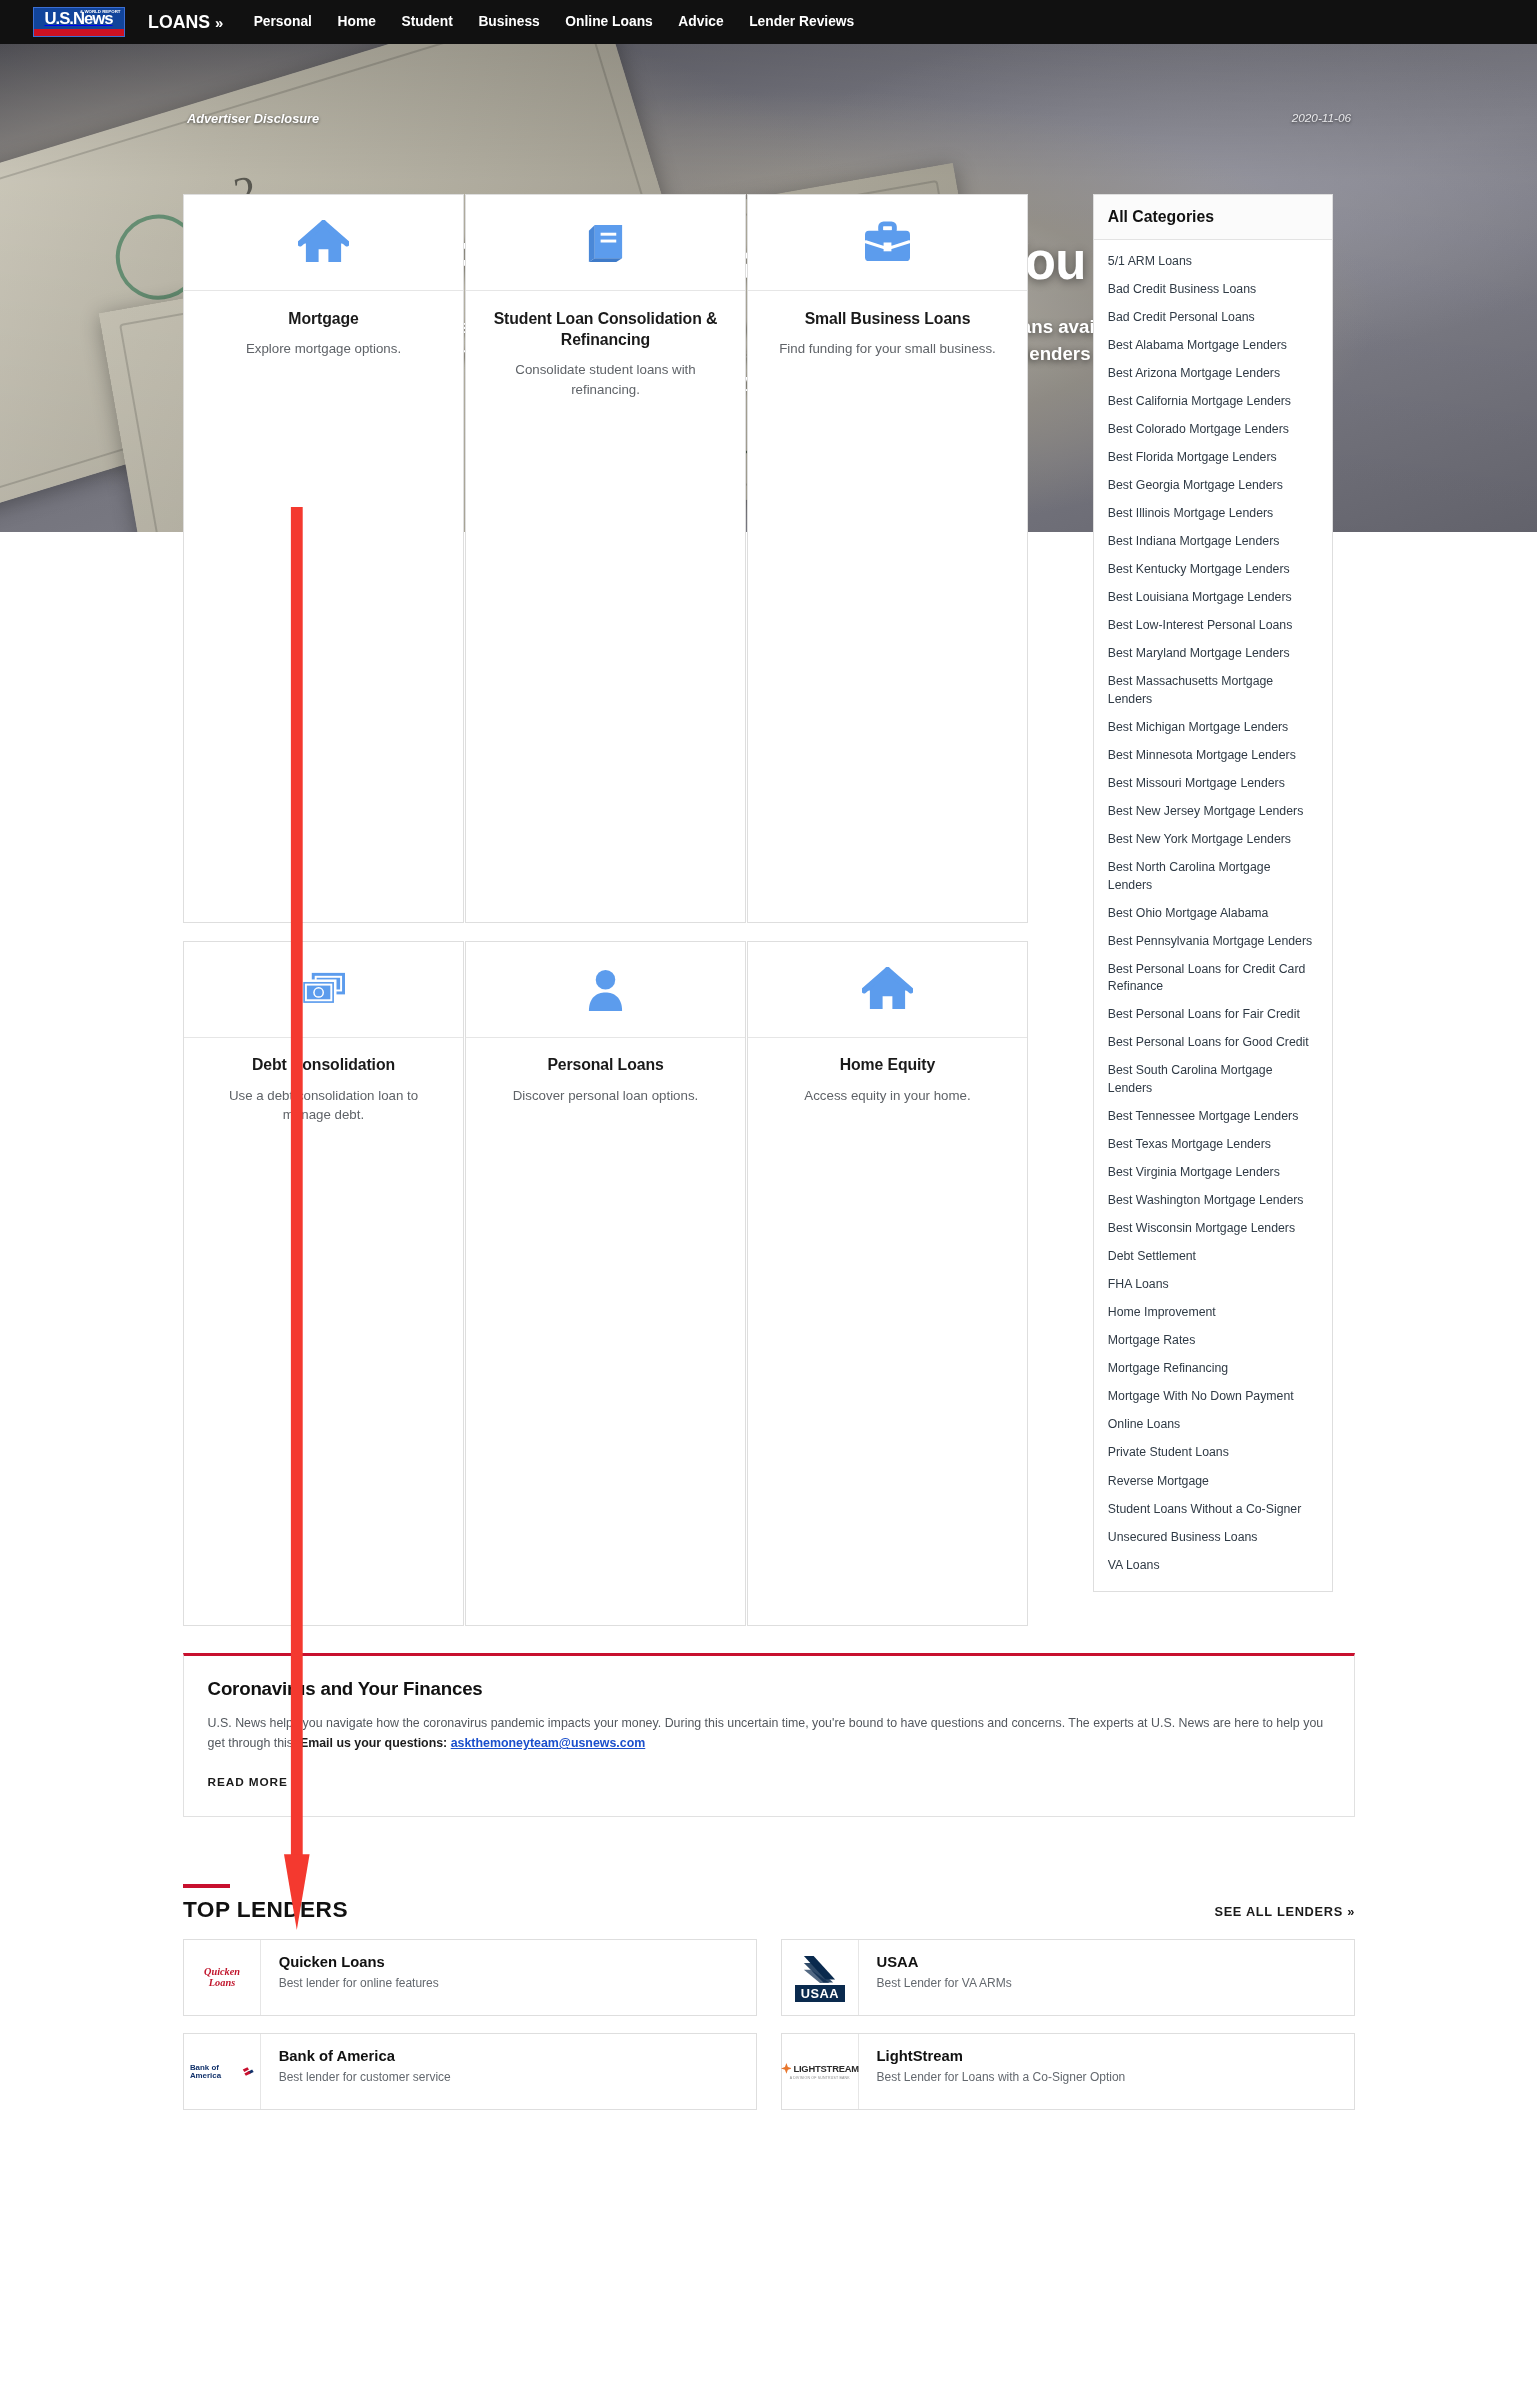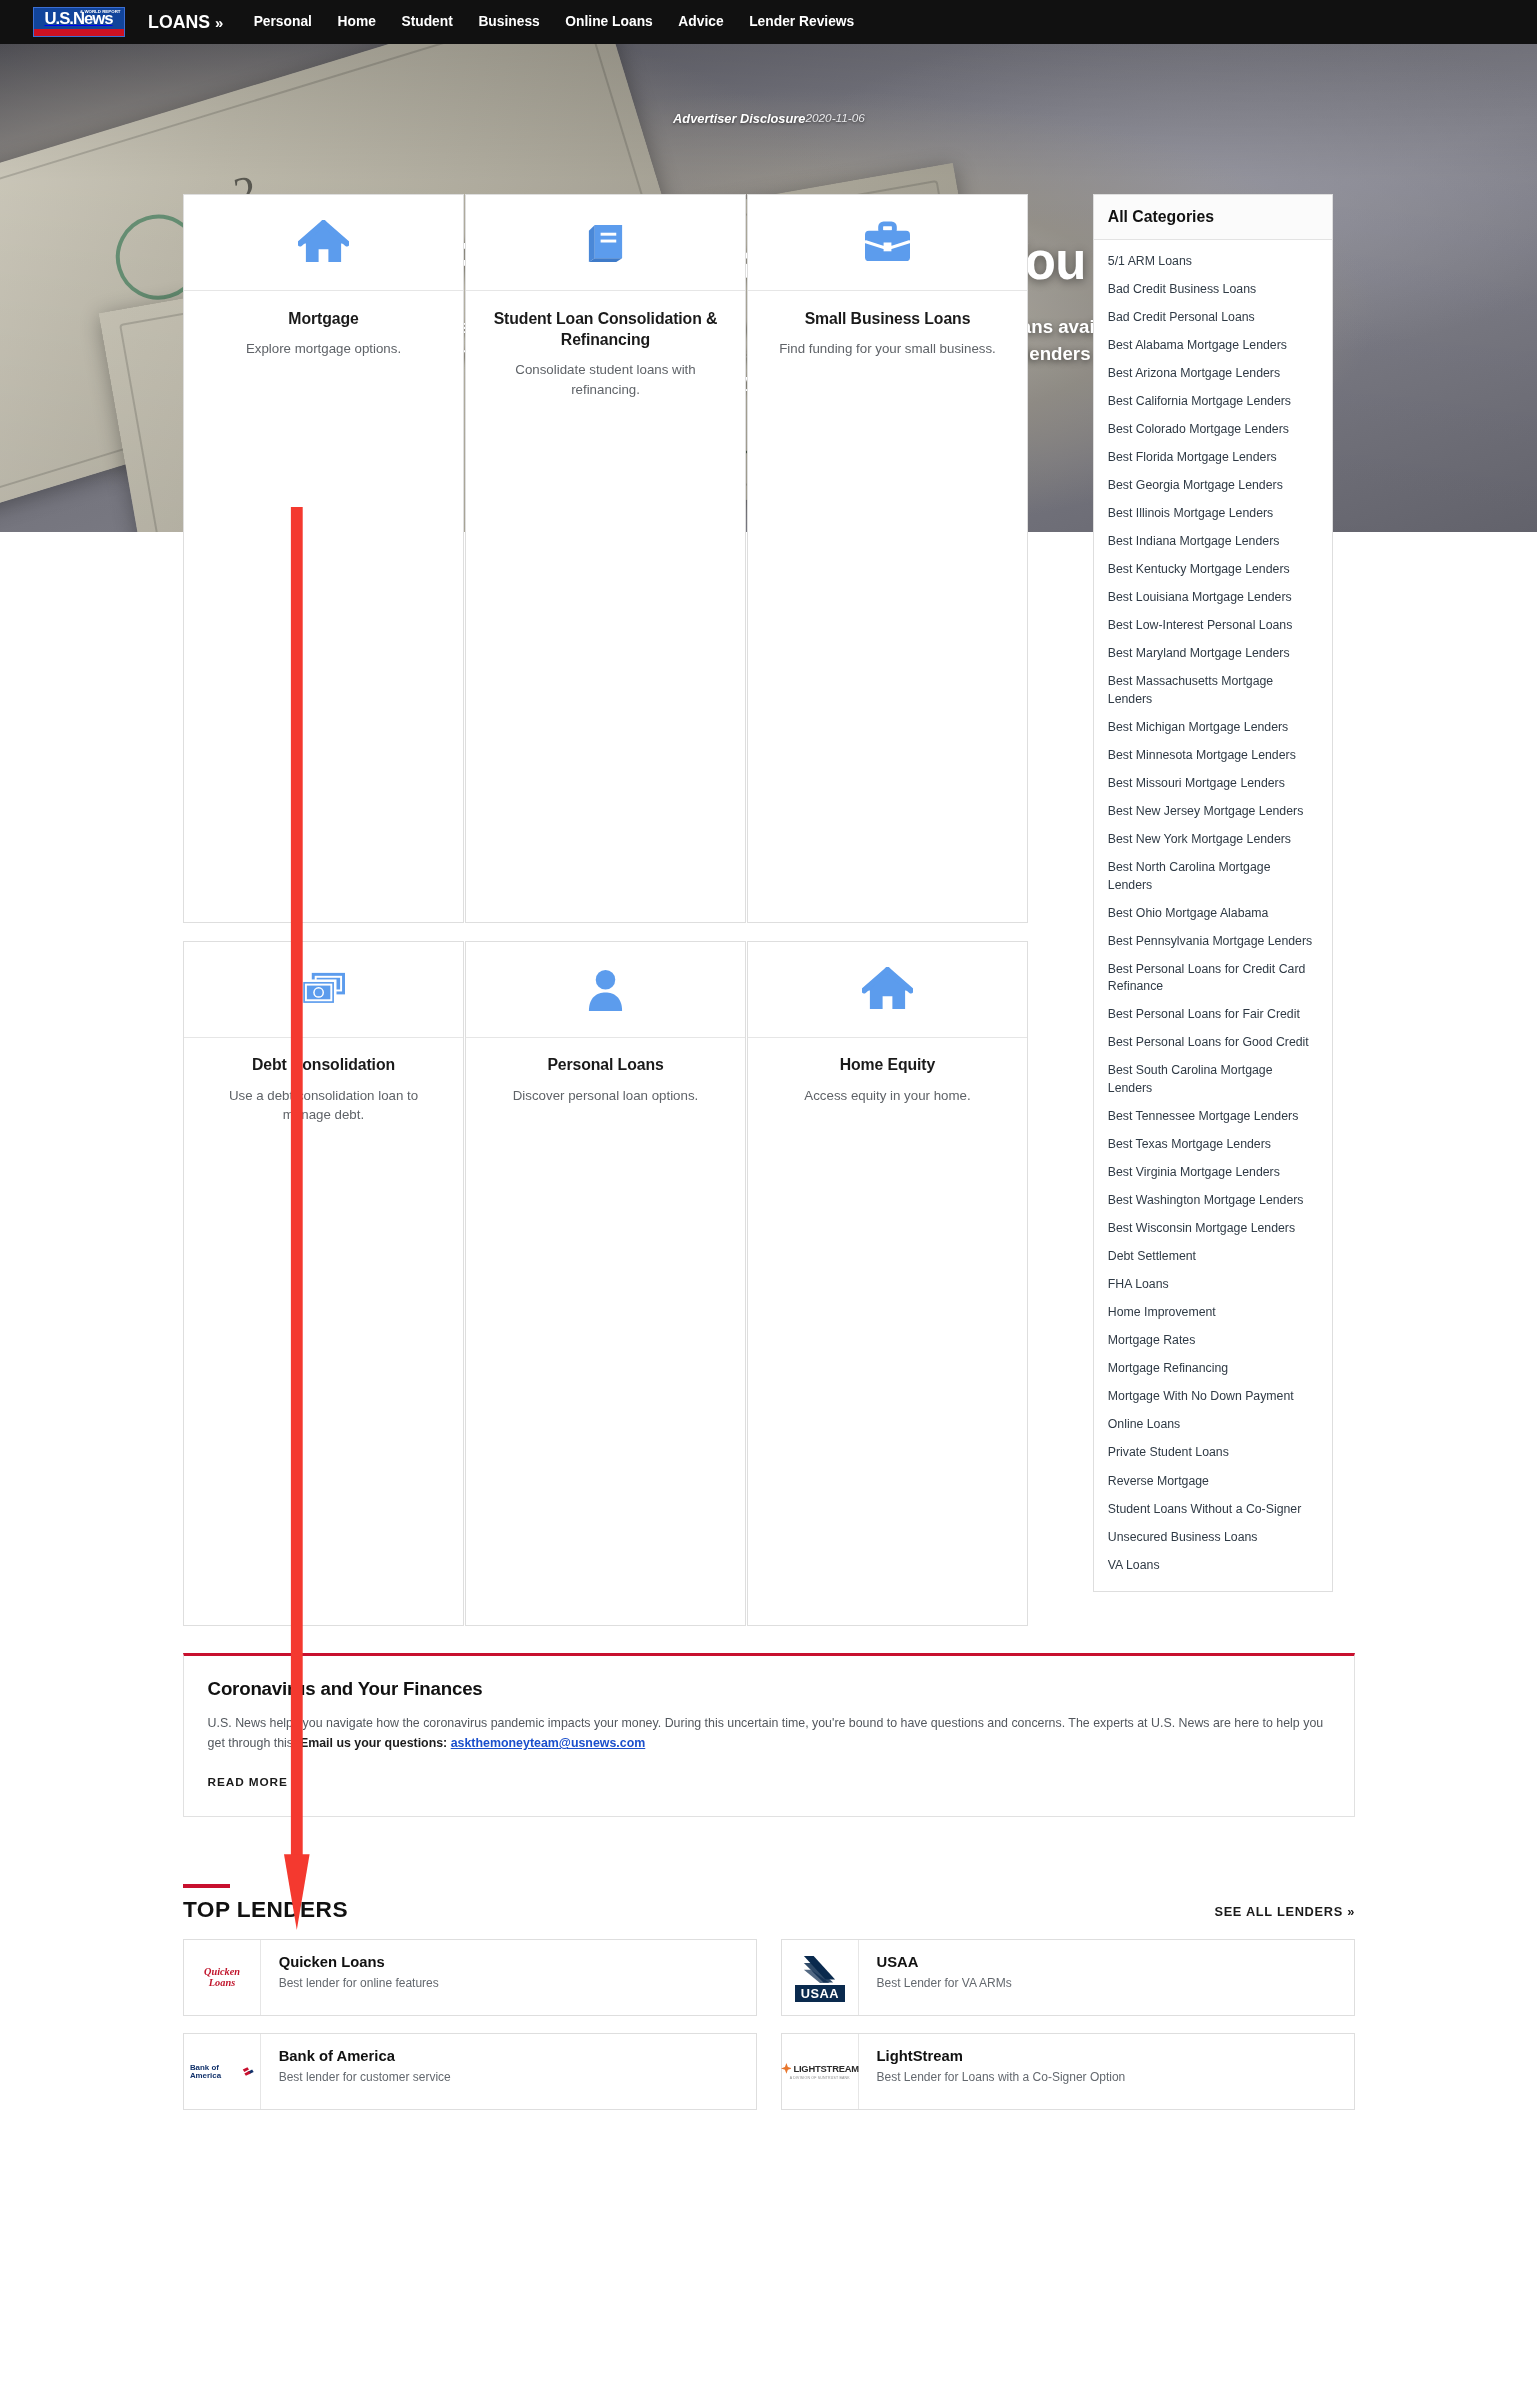--- a/index.html
+++ b/index.html
@@ -117,21 +117,21 @@
   .hero-shade {
     position: absolute; inset: 0;
     background: linear-gradient(180deg, rgba(0,0,0,.16) 0%, rgba(0,0,0,.04) 28%, rgba(0,0,0,.10) 100%);
   }
   .hero-inner {
     position: relative; z-index: 5;
     width: 1172px; margin: 0 auto;
     padding-top: 9.9px;
   }
   .hero-meta {
-    display: flex; justify-content: center; align-items: center;
+    display: flex; justify-content: space-between; align-items: center;
     padding: 0 3.9px; margin-top: 57px;
   }
   .adv-disclosure {
     color: #ffffff; font-size: 12.8px; font-style: italic; font-weight: bold;
     text-shadow: 0 1px 3px rgba(0,0,0,.6);
     text-decoration: none;
   }
   .hero-date {
     color: #e9e9ec; font-size: 11.8px; font-style: italic;
     text-shadow: 0 1px 3px rgba(0,0,0,.6);

